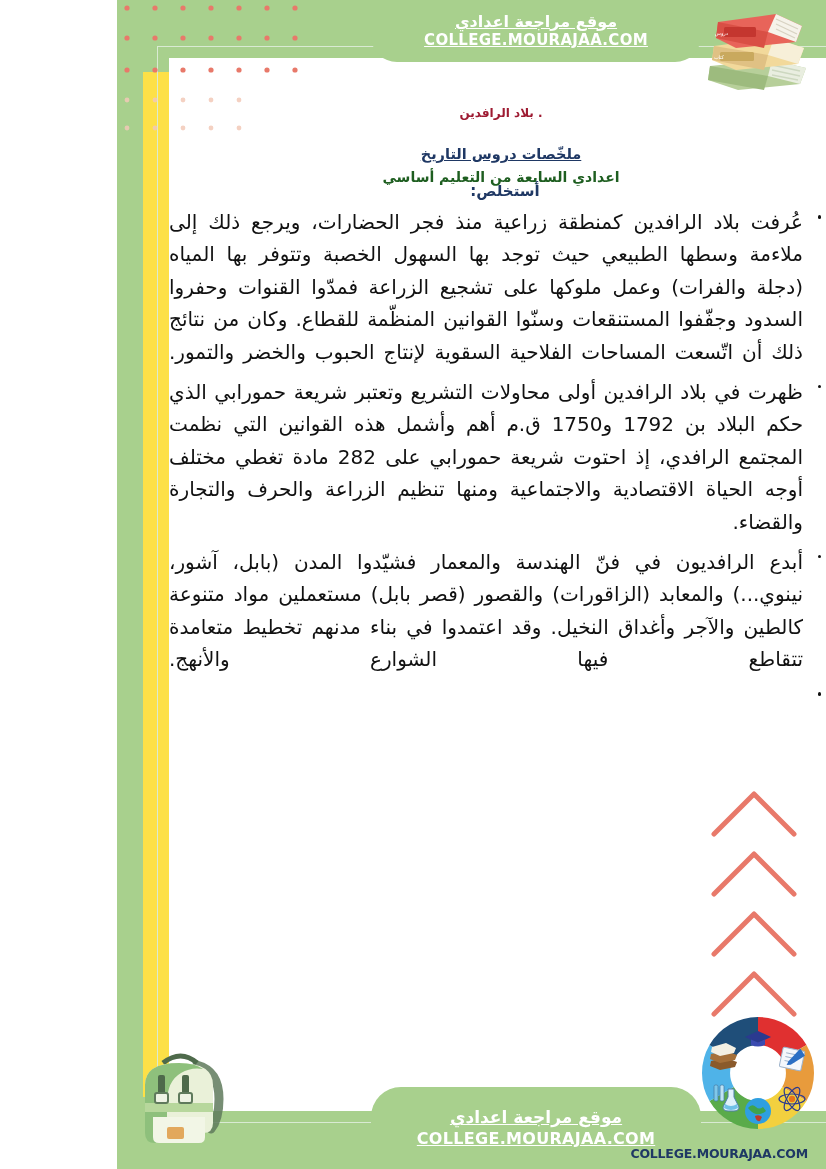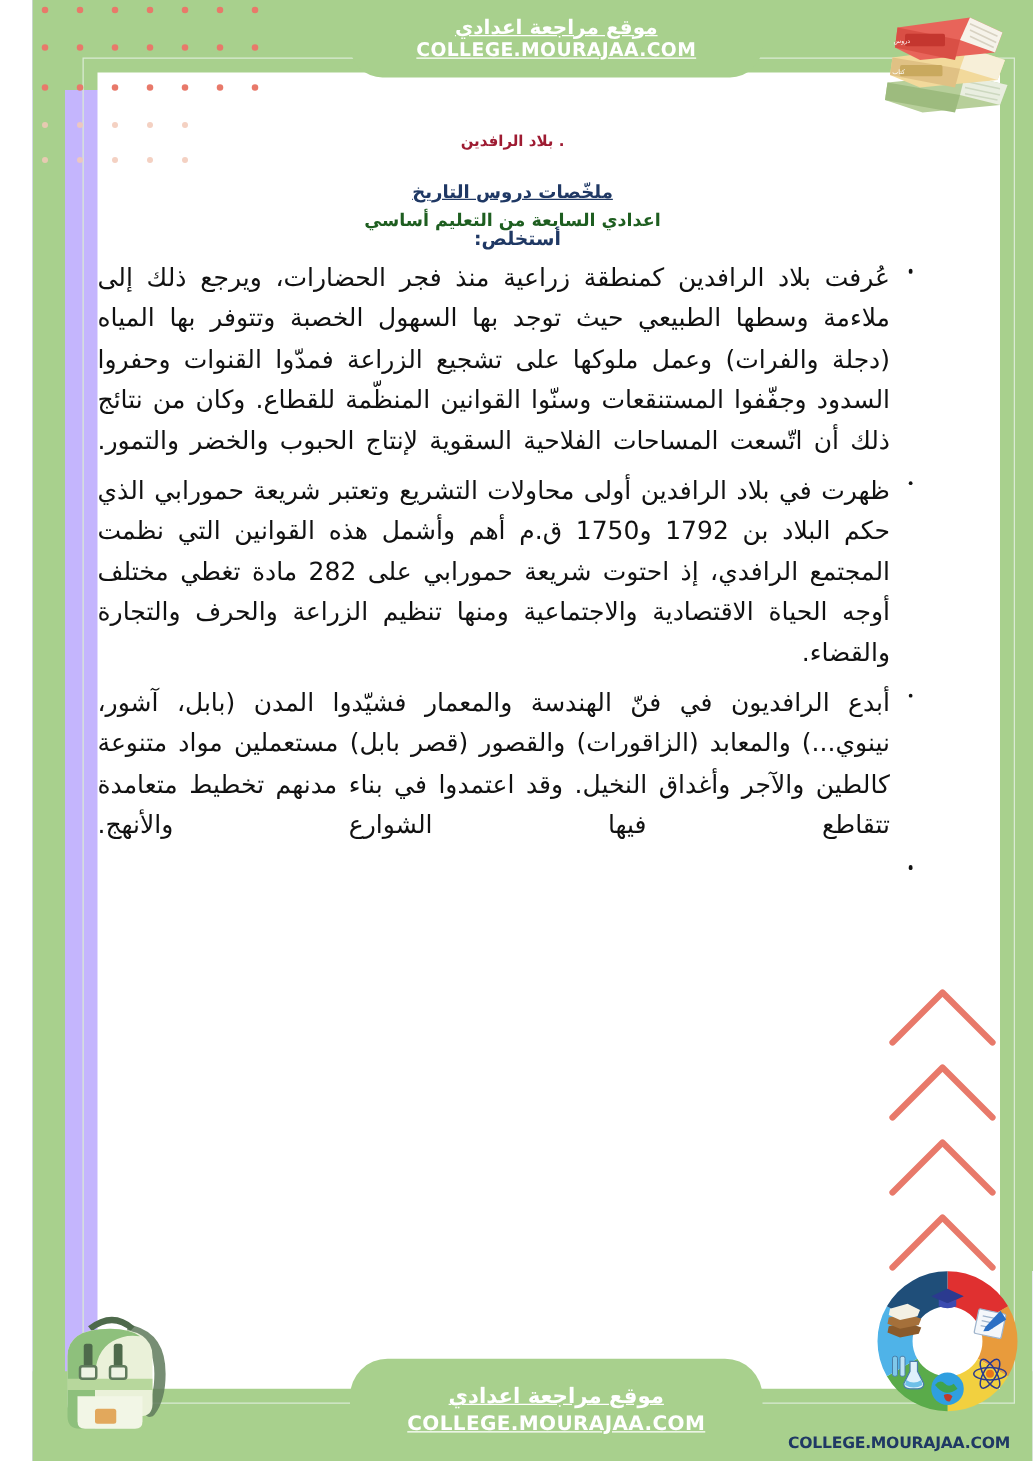--- a/index.html
+++ b/index.html
@@ -13,23 +13,23 @@
   body {
     font-family: "DejaVu Sans", sans-serif;
     background: #ffffff;
     position: relative;
   }
 
   
   .page {
     position: absolute;
     inset: 0;
-    width: 800px;
+    width: 709px;
     height: 1169px;
-    background: #c4b5fd;
+    background: #fde047;
     overflow: hidden;
   }
 
   
   .band-top {
     position: absolute;
     left: 0; top: 0;
     width: 826px; height: 72px;
     background: #a8d08d;
   }

